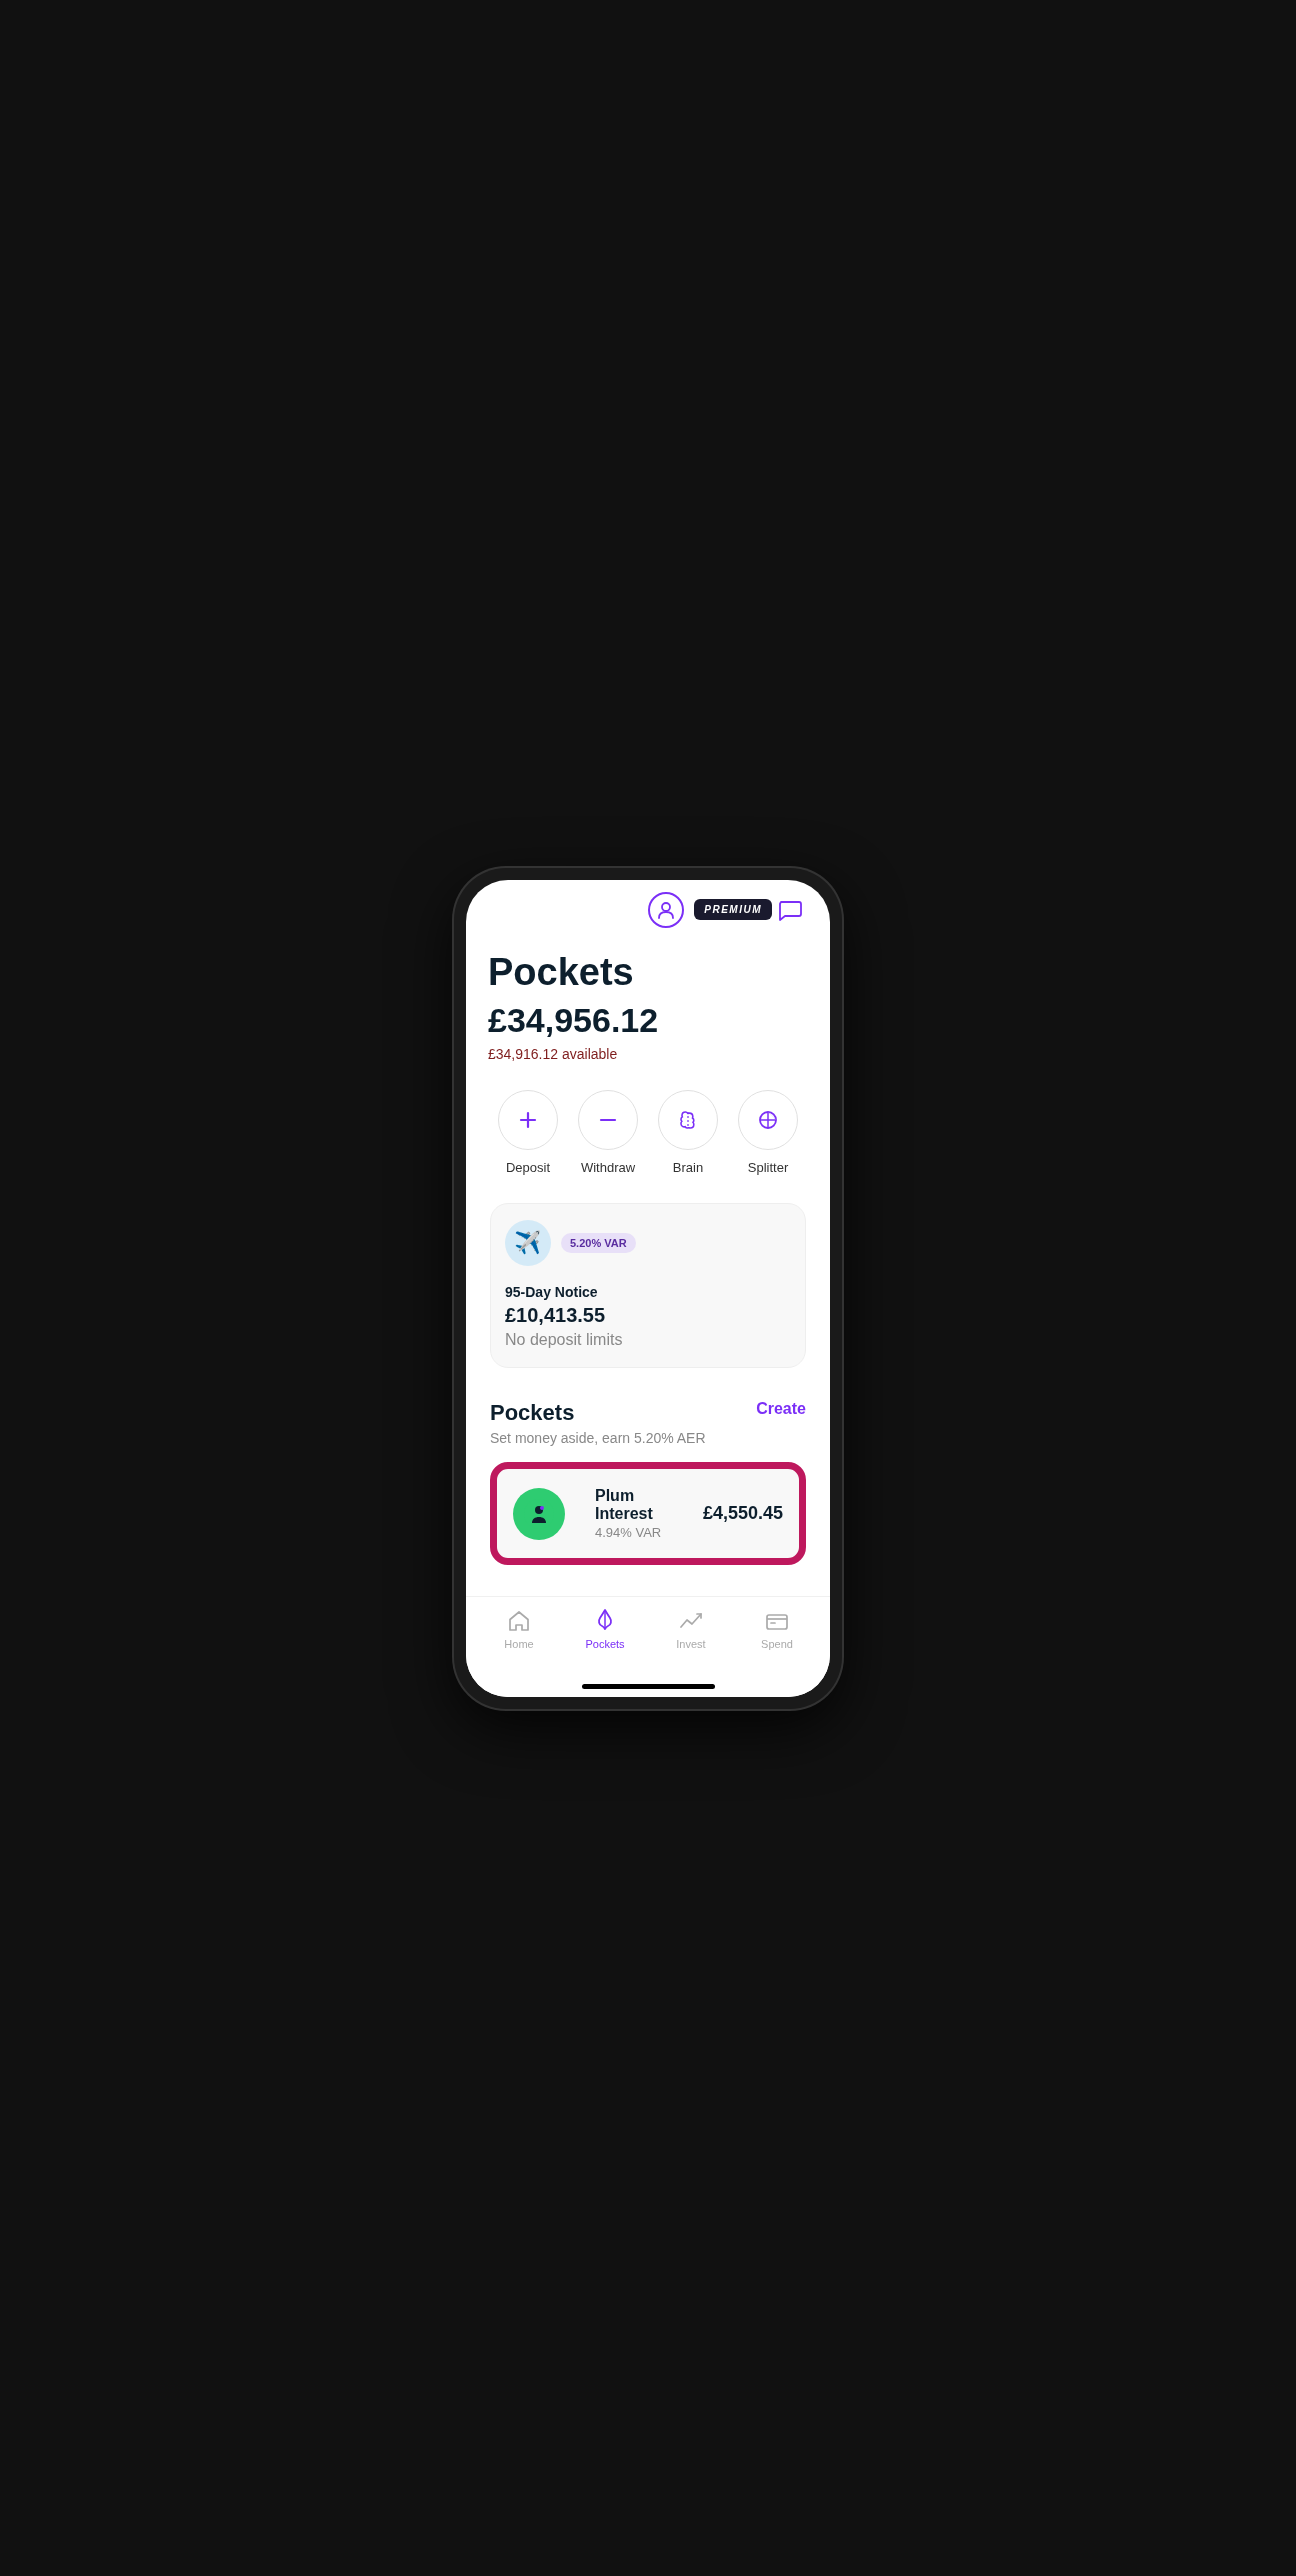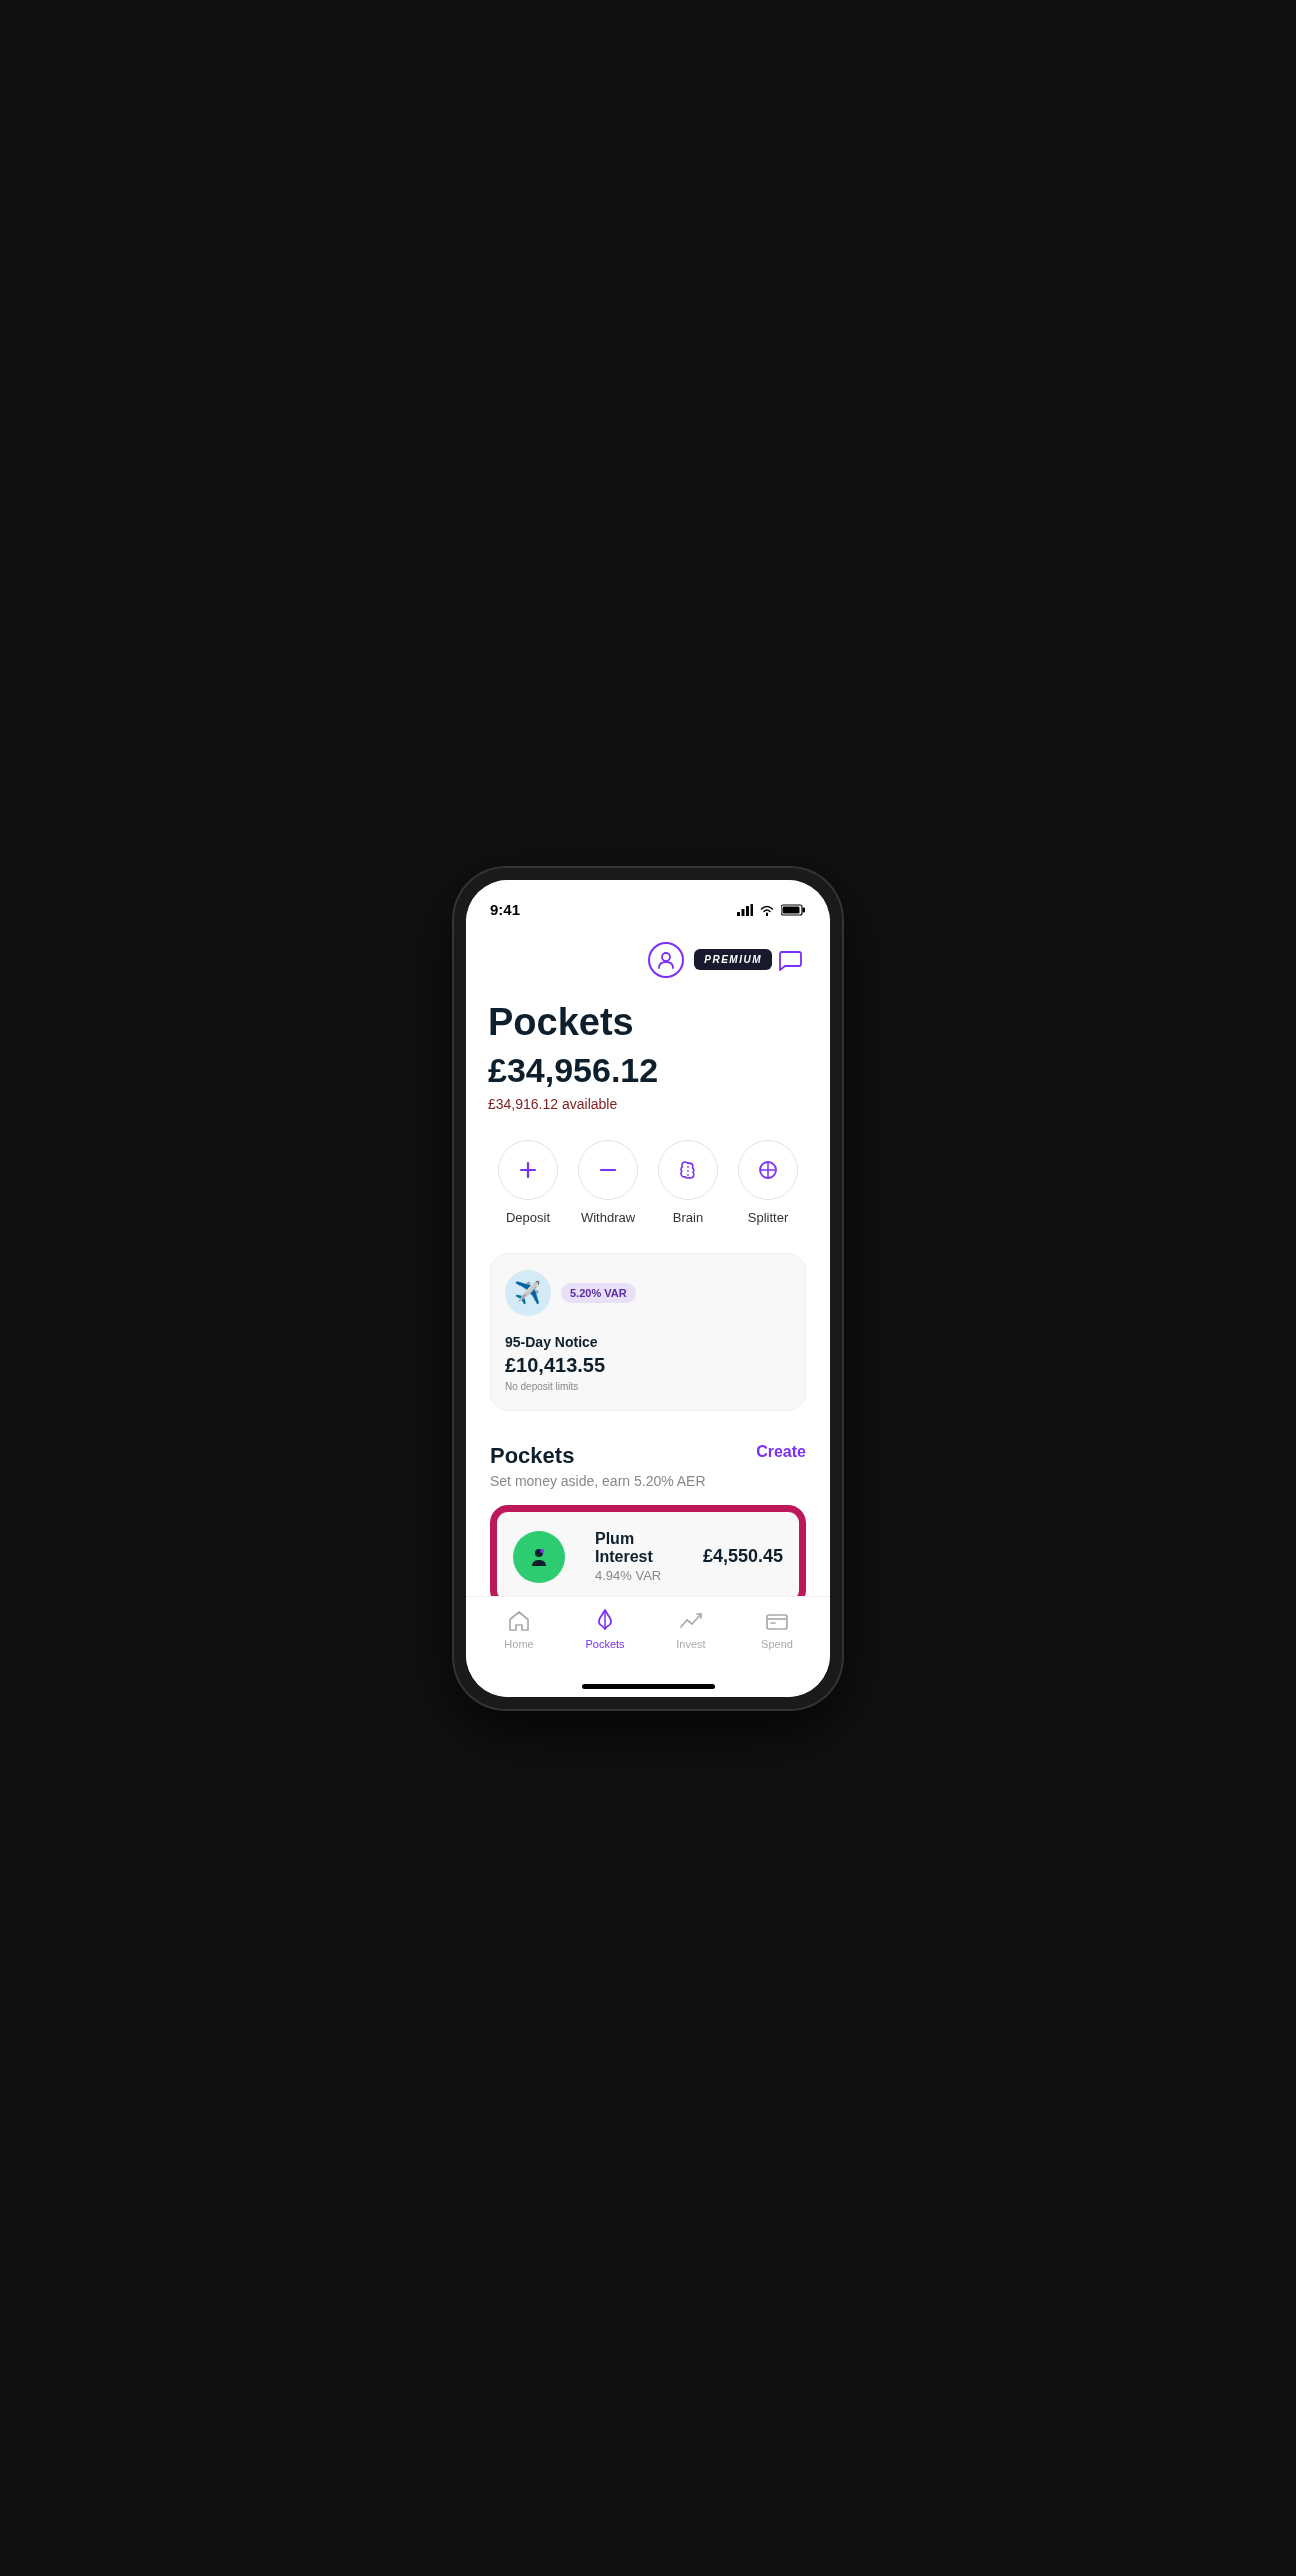--- a/index.html
+++ b/index.html
@@ -231,21 +231,21 @@
     }
 
     .card-balance {
       font-size: 20px;
       font-weight: 800;
       color: #0d1f2d;
       margin-bottom: 4px;
     }
 
     .card-desc {
-      font-size: 10px;
+      font-size: 16px;
       color: #888;
     }
 
     
     .pockets-section {
       padding: 0 2px;
       margin-bottom: 16px;
     }
 
     .pockets-header {
@@ -375,41 +375,20 @@
       margin: 0 auto;
       margin-top: 6px;
     }
   </style>
 </head>
 <body>
 
 <div class="phone-frame">
   <div class="phone-inner">
 
-    <div class="status-bar">
-      <span class="status-time">9:41</span>
-      <div class="status-icons">
-        <svg width="16" height="12" viewBox="0 0 16 12">
-          <rect x="0" y="8" width="3" height="4" rx="0.5" fill="#000"></rect>
-          <rect x="4.5" y="5" width="3" height="7" rx="0.5" fill="#000"></rect>
-          <rect x="9" y="2" width="3" height="10" rx="0.5" fill="#000"></rect>
-          <rect x="13.5" y="0" width="2.5" height="12" rx="0.5" fill="#000"></rect>
-        </svg>
-        <svg width="16" height="12" viewBox="0 0 16 12">
-          <path d="M8 9.5 L8 11.5" stroke="#000" stroke-width="2" stroke-linecap="round"></path>
-          <path d="M5 7.5 Q8 4.5 11 7.5" stroke="#000" stroke-width="1.5" fill="none" stroke-linecap="round"></path>
-          <path d="M2.5 5 Q8 0 13.5 5" stroke="#000" stroke-width="1.5" fill="none" stroke-linecap="round"></path>
-        </svg>
-        <svg width="25" height="12" viewBox="0 0 25 12">
-          <rect x="0" y="1" width="21" height="10" rx="2" stroke="#000" stroke-width="1.2" fill="none"></rect>
-          <rect x="21.5" y="3.5" width="2.5" height="5" rx="1" fill="#000"></rect>
-          <rect x="1.5" y="2.5" width="17" height="7" rx="1.2" fill="#000"></rect>
-        </svg>
-      </div>
-    </div>
 
     <div class="scroll-content">
 
       <div class="header">
         <div class="header-left">
           <div class="avatar-icon">
             <svg width="20" height="20" viewBox="0 0 20 20" fill="none">
               <circle cx="10" cy="7" r="4" stroke="#7b2ff7" stroke-width="1.8"></circle>
               <path d="M3 18c0-4 3-6 7-6s7 2 7 6" stroke="#7b2ff7" stroke-width="1.8" stroke-linecap="round"></path>
             </svg>

